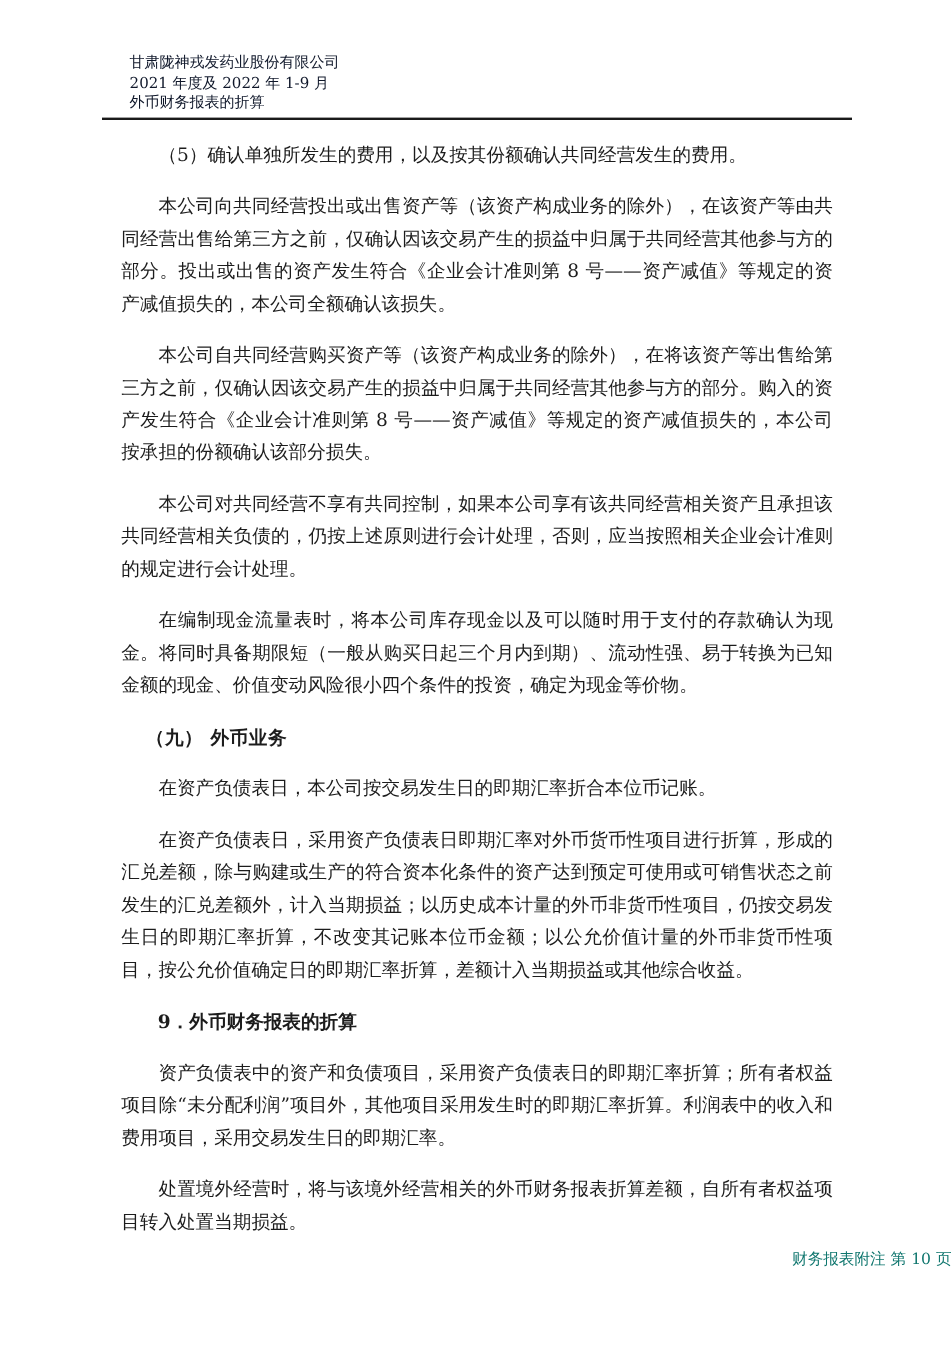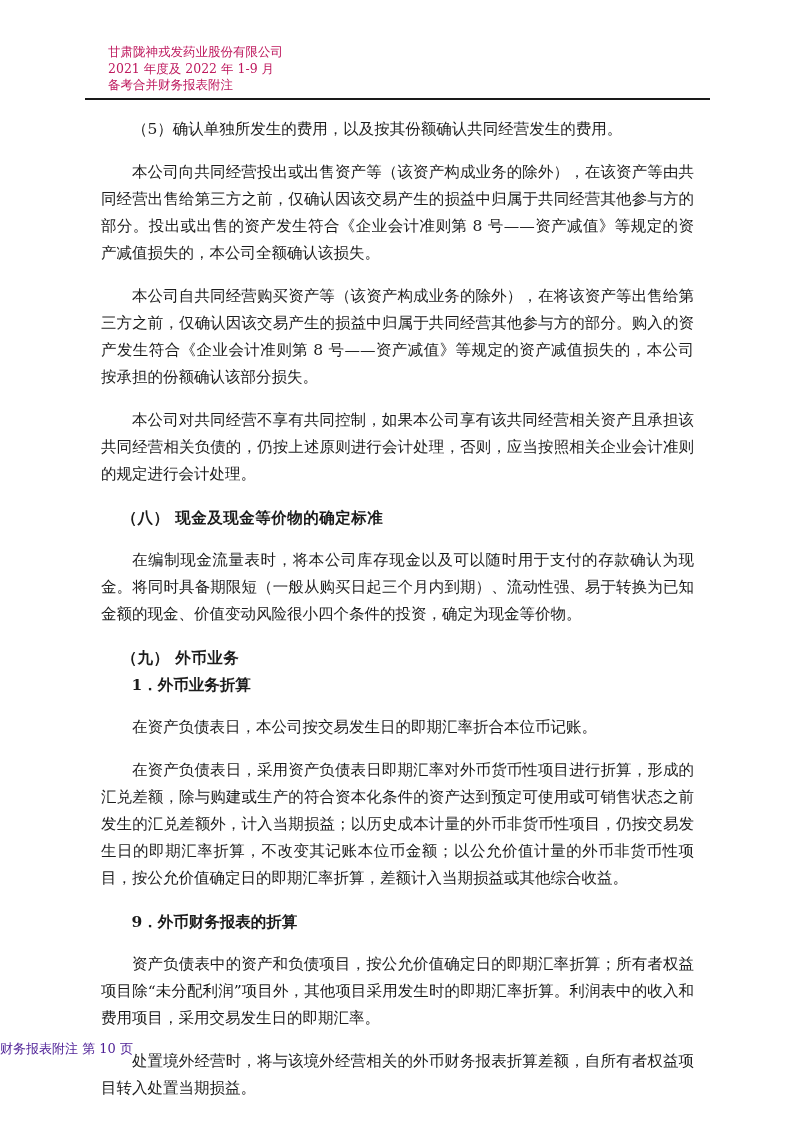--- a/index.html
+++ b/index.html
@@ -16,21 +16,21 @@
   .content {
     position: absolute;
     left: 85px;
     top: 44px;
     width: 625px;
   }
   .doc-header {
     margin-left: 23px;
     font-size: 12.5px;
     line-height: 16.5px;
-    color: #be185d;
+    color: #0f172a;
   }
   .doc-header .hline { white-space: nowrap; }
   .header-rule {
     border: none;
     border-bottom: 2px solid #1a1a1a;
     margin: 4px 0 0 0;
     width: 100%;
     height: 0;
   }
   .body-text {
@@ -54,53 +54,51 @@
     margin: 0;
     font-size: 15.5px;
     font-weight: bold;
     text-indent: 3em;
   }
   .doc-footer {
     position: absolute;
     top: 1040px;
     left: 0;
     width: 100%;
-    text-align: left;
+    text-align: right;
     font-size: 13px;
-    color: #4c1d95;
+    color: #0f766e;
   }
 </style>
 </head>
 <body>
 
 <div class="page">
   <div class="content">
 
     <div class="doc-header">
       <div class="hline">甘肃陇神戎发药业股份有限公司</div>
       <div class="hline">2021 年度及 2022 年 1-9 月</div>
-      <div class="hline">备考合并财务报表附注</div>
+      <div class="hline">外币财务报表的折算</div>
     </div>
 
     <hr class="header-rule">
 
     <div class="body-text">
       <p class="para">（5）确认单独所发生的费用，以及按其份额确认共同经营发生的费用。</p>
       <p class="para">本公司向共同经营投出或出售资产等（该资产构成业务的除外），在该资产等由共同经营出售给第三方之前，仅确认因该交易产生的损益中归属于共同经营其他参与方的部分。投出或出售的资产发生符合《企业会计准则第 8 号——资产减值》等规定的资产减值损失的，本公司全额确认该损失。</p>
       <p class="para">本公司自共同经营购买资产等（该资产构成业务的除外），在将该资产等出售给第三方之前，仅确认因该交易产生的损益中归属于共同经营其他参与方的部分。购入的资产发生符合《企业会计准则第 8 号——资产减值》等规定的资产减值损失的，本公司按承担的份额确认该部分损失。</p>
       <p class="para">本公司对共同经营不享有共同控制，如果本公司享有该共同经营相关资产且承担该共同经营相关负债的，仍按上述原则进行会计处理，否则，应当按照相关企业会计准则的规定进行会计处理。</p>
 
-      <p class="h-section">（八） 现金及现金等价物的确定标准</p>
       <p class="para">在编制现金流量表时，将本公司库存现金以及可以随时用于支付的存款确认为现金。将同时具备期限短（一般从购买日起三个月内到期）、流动性强、易于转换为已知金额的现金、价值变动风险很小四个条件的投资，确定为现金等价物。</p>
 
       <p class="h-section">（九） 外币业务</p>
-      <p class="h-sub">1．外币业务折算</p>
       <p class="para">在资产负债表日，本公司按交易发生日的即期汇率折合本位币记账。</p>
       <p class="para">在资产负债表日，采用资产负债表日即期汇率对外币货币性项目进行折算，形成的汇兑差额，除与购建或生产的符合资本化条件的资产达到预定可使用或可销售状态之前发生的汇兑差额外，计入当期损益；以历史成本计量的外币非货币性项目，仍按交易发生日的即期汇率折算，不改变其记账本位币金额；以公允价值计量的外币非货币性项目，按公允价值确定日的即期汇率折算，差额计入当期损益或其他综合收益。</p>
       <p class="h-sub">9．外币财务报表的折算</p>
-      <p class="para">资产负债表中的资产和负债项目，按公允价值确定日的即期汇率折算；所有者权益项目除“未分配利润”项目外，其他项目采用发生时的即期汇率折算。利润表中的收入和费用项目，采用交易发生日的即期汇率。</p>
+      <p class="para">资产负债表中的资产和负债项目，采用资产负债表日的即期汇率折算；所有者权益项目除“未分配利润”项目外，其他项目采用发生时的即期汇率折算。利润表中的收入和费用项目，采用交易发生日的即期汇率。</p>
       <p class="para">处置境外经营时，将与该境外经营相关的外币财务报表折算差额，自所有者权益项目转入处置当期损益。</p>
 
     </div>
   </div>
 
   <div class="doc-footer">财务报表附注 第 10 页</div>
 </div>
 
 </body></html>

